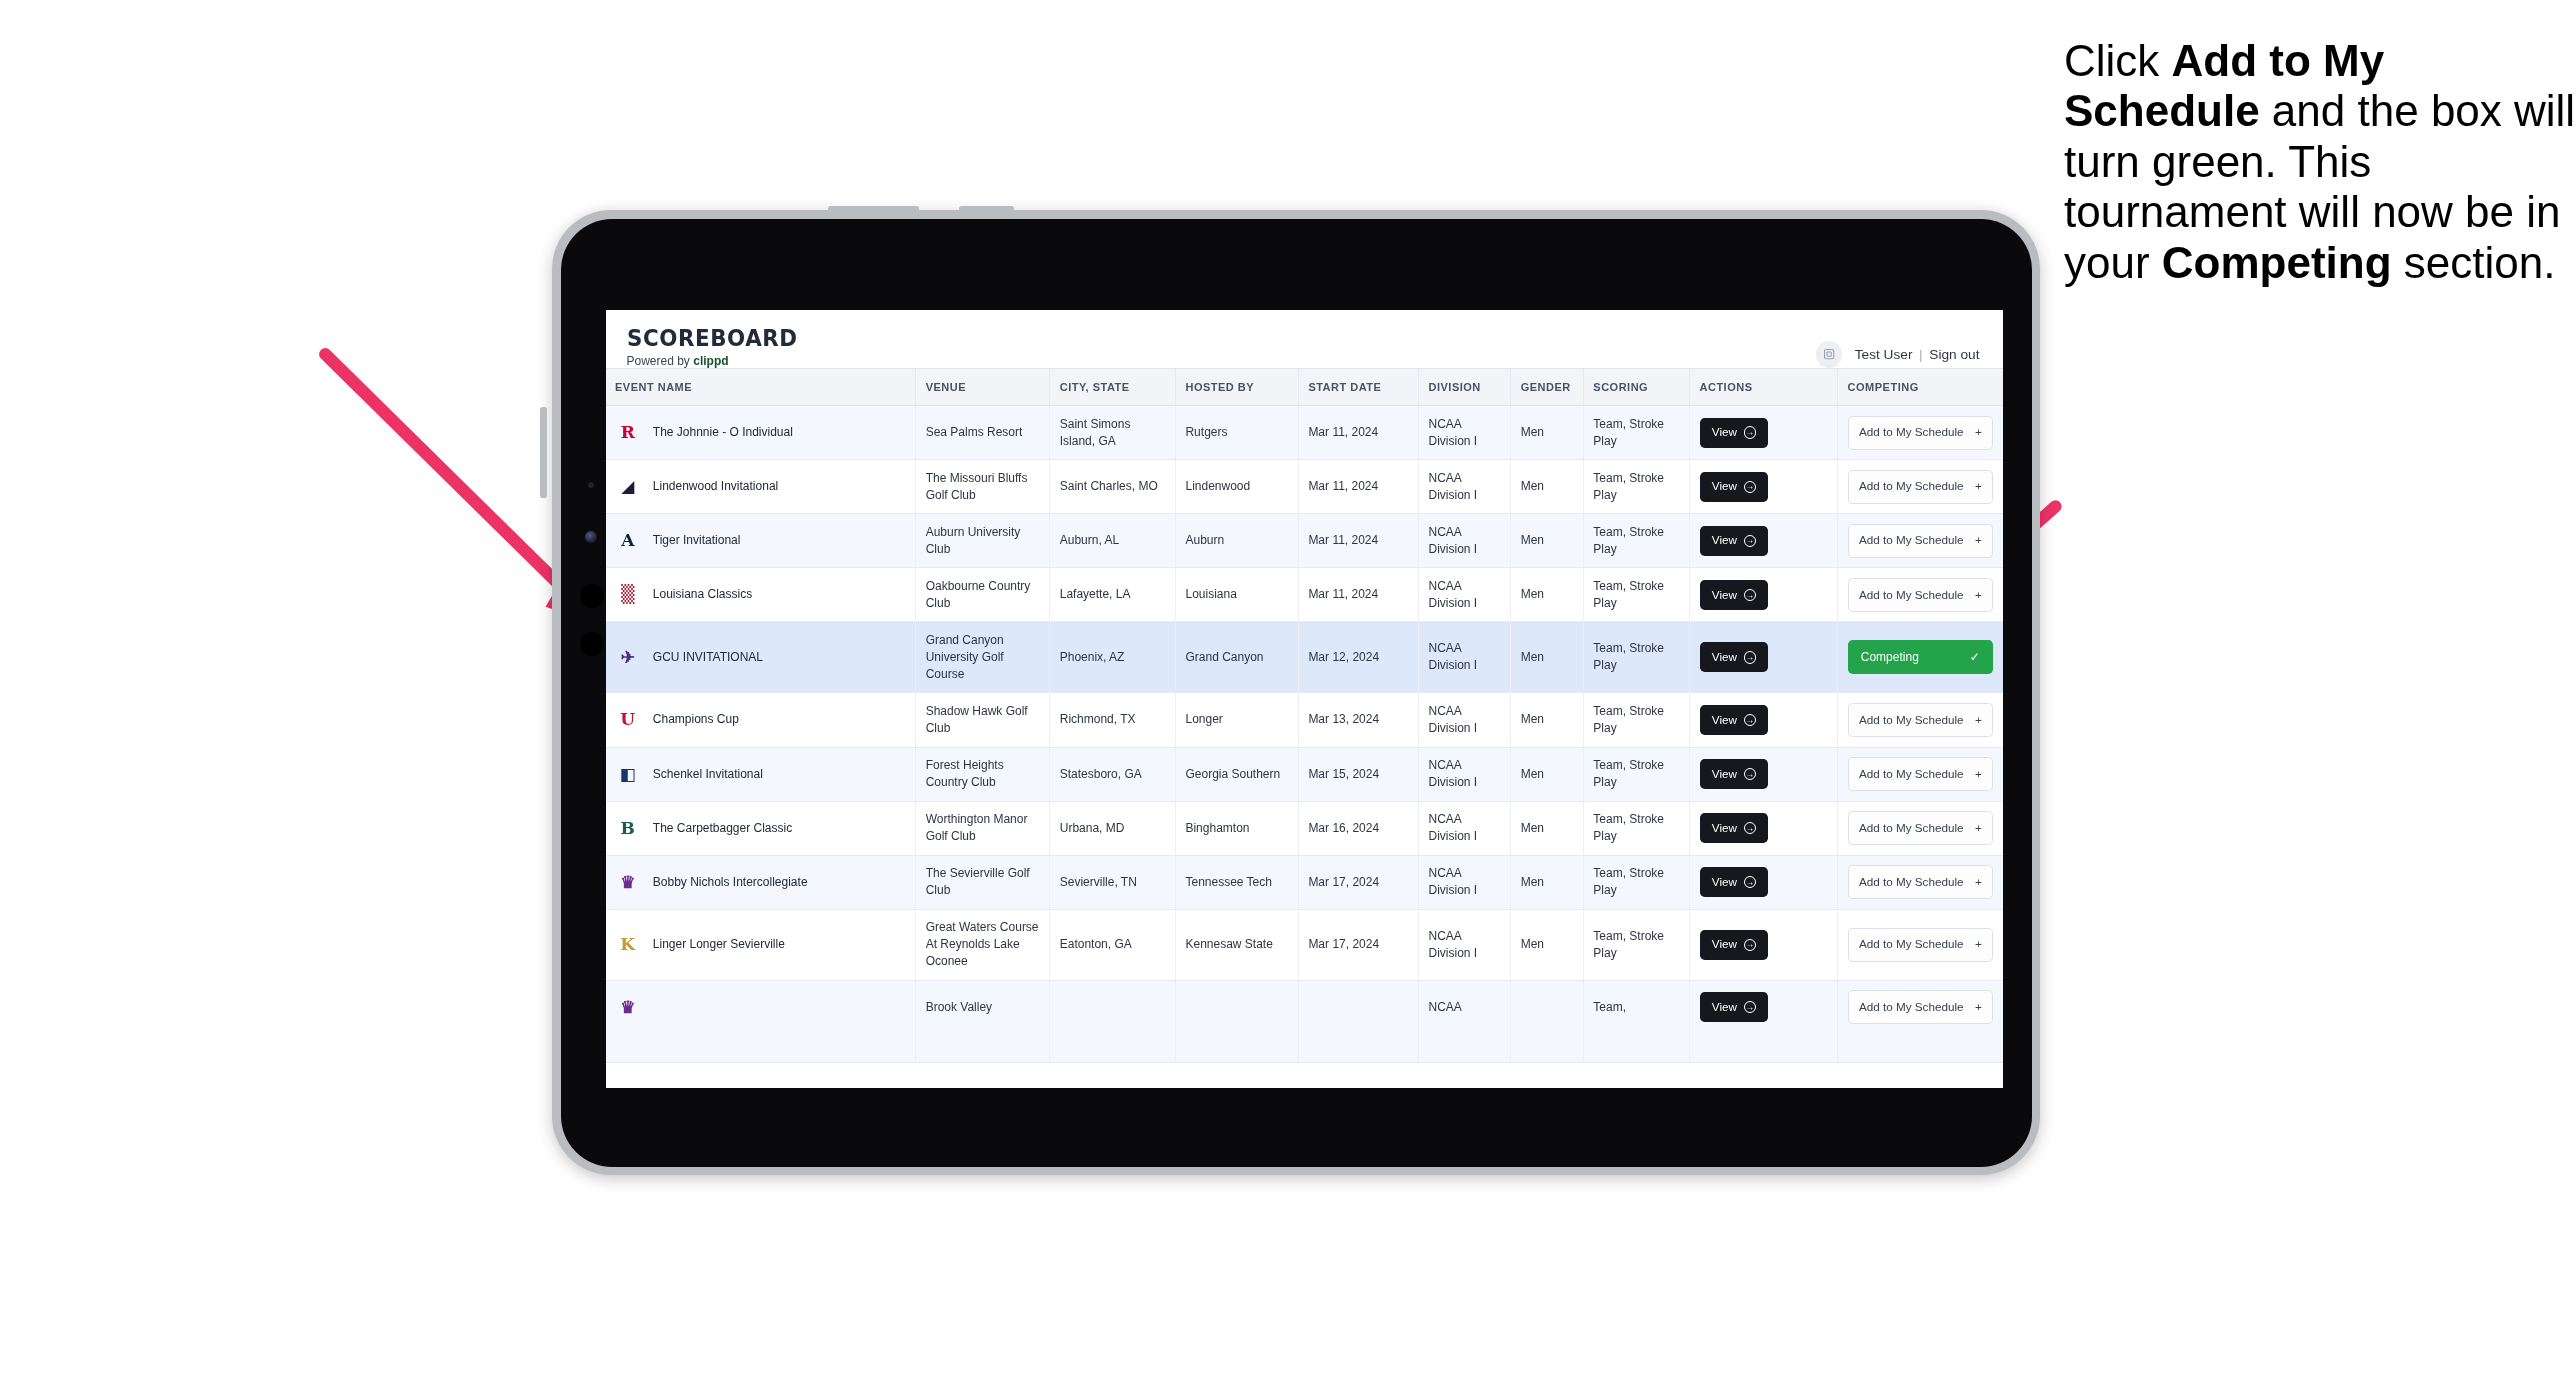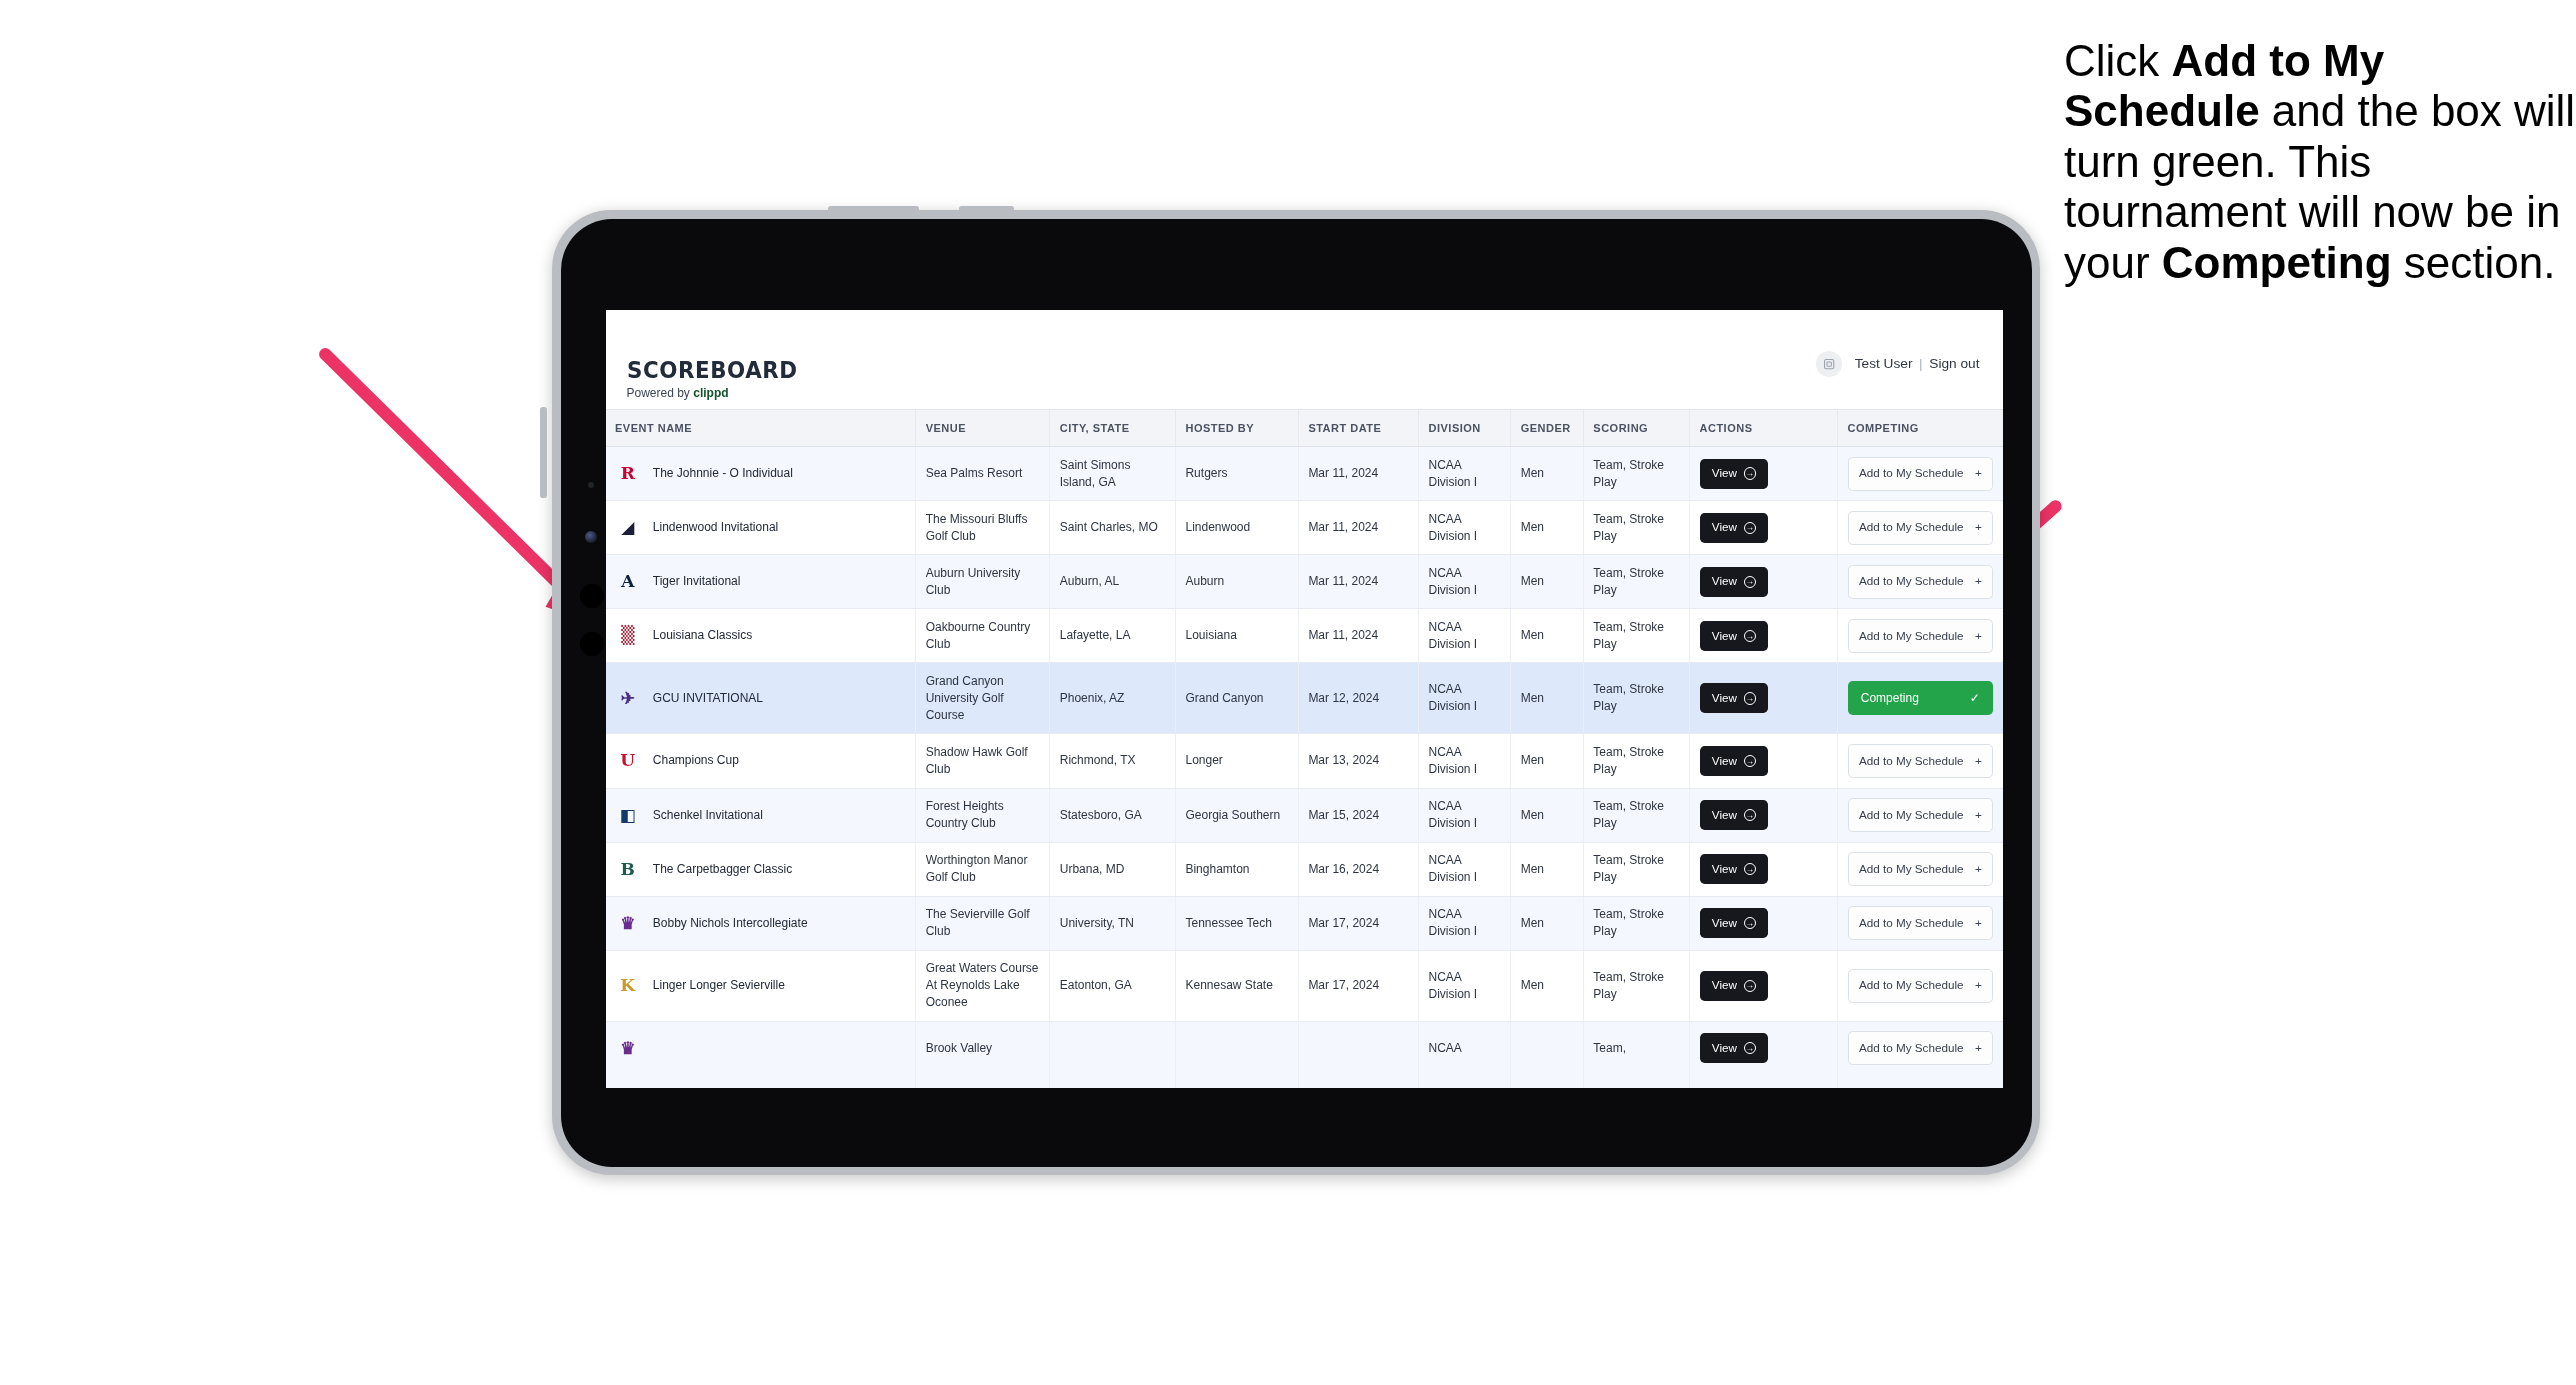--- a/index.html
+++ b/index.html
@@ -66,24 +66,23 @@
     left: 45px; top: 91px;
     width: 1397px; height: 778px;
     background: #ffffff;
     overflow: hidden;
   }
 
   
   #topbar {
     height: 59px;
     background: #fff;
-    display: flex; align-items: flex-start;
+    display: flex; align-items: flex-end;
     border-bottom: 0.9px solid #e3e6eb;
     position: relative;
-    margin-top: 41px;
   }
   #brand { padding: 8.5px 0 0 21px; width: 163px; flex: none; }
   #brand-title {
     font-size: 23px; font-weight: 700; letter-spacing: 0.6px;
     color: #222b3a; line-height: 1;
     font-family: "DejaVu Sans", sans-serif;
     transform: scaleX(.93); transform-origin: left center;
   }
   #brand-sub { font-size: 12px; color: #3b4354; margin-top: 3.8px; }
   #brand-sub .clippd { color: #14532d; font-weight: 700; }
@@ -446,21 +445,21 @@
                   </td>
                 </tr>
                 <tr class="alt">
                   <td class="c-event">
                     <div class="evt">
                       <div class="logo" style="color: rgb(106, 45, 143); background: transparent;">♛</div>
                       <div class="evt-name">Bobby Nichols Intercollegiate</div>
                     </div>
                   </td>
                   <td class="c-venue">The Sevierville Golf Club</td>
-                  <td class="c-city">University, TN</td>
+                  <td class="c-city">Sevierville, TN</td>
                   <td class="c-host">Tennessee Tech</td>
                   <td class="c-date">Mar 17, 2024</td>
                   <td class="c-div">NCAA Division I</td>
                   <td class="c-gen">Men</td>
                   <td class="c-score">Team, Stroke Play</td>
                   <td class="c-act"><div class="btn-view">
                       <span>View</span>
                       <span class="ring">→</span>
                     </div></td>
                   <td class="c-comp">

